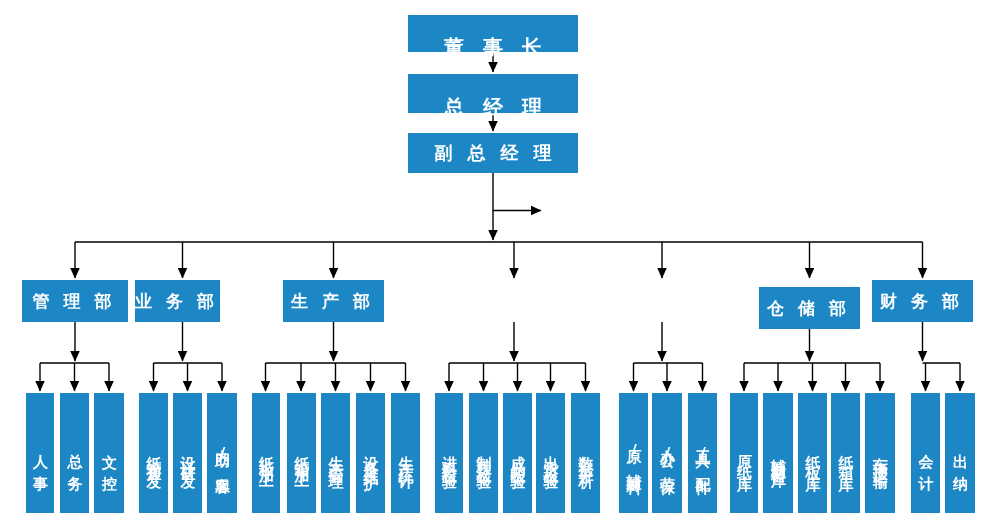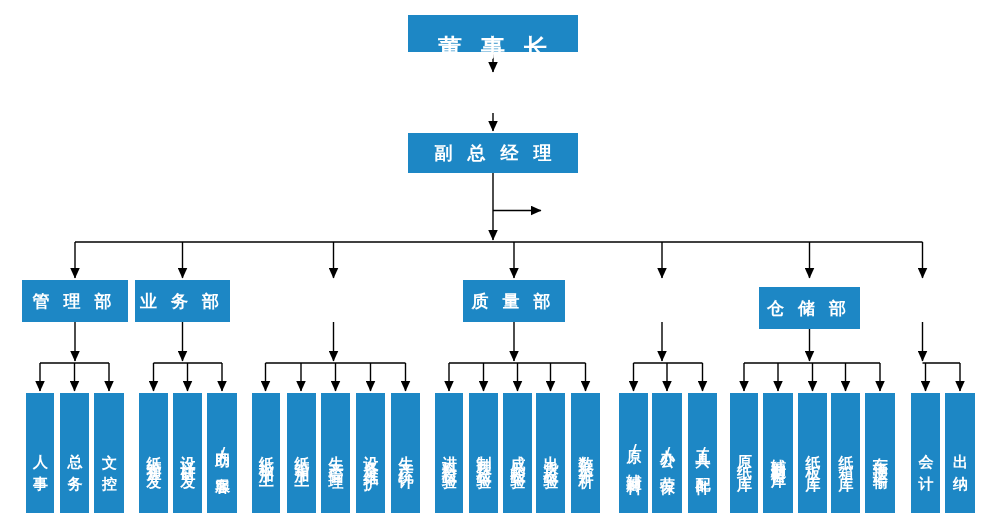--- a/index.html
+++ b/index.html
@@ -15,21 +15,21 @@
     position:absolute;
     background:#1d87c5;
     color:#ffffff;
     display:flex;align-items:center;justify-content:center;
     font-weight:bold;
     box-sizing:border-box;
     text-align:center;
     white-space:nowrap;
   }
   
-  .ls19 span{letter-spacing:19px;padding-left:19px;font-size:24px;margin-top:28px;}
+  .ls19 span{letter-spacing:19px;padding-left:19px;font-size:20px;margin-top:28px;}
   .ls15 span{letter-spacing:15px;padding-left:15px;font-size:18px;}
   .ls14 span{letter-spacing:14px;padding-left:8px;font-size:17px;}
   .ls1  span{letter-spacing:1px;padding-left:1px;font-size:17px;}
   
   .sub{top:393px;height:120px;font-size:15px;}
   .vt{writing-mode:vertical-lr;text-orientation:upright;line-height:1;}
   .v2{letter-spacing:22px;padding-top:22px;}
   .v3{letter-spacing:10px;padding-top:10px;}
   .v4{letter-spacing:6px;padding-top:6px;}
   .v5{letter-spacing:3px;padding-top:3px;}
@@ -104,36 +104,42 @@
       <line x1="845.5" y1="363" x2="845.5" y2="391" marker-end="url(#arr)"></line>
       <line x1="880" y1="363" x2="880" y2="391" marker-end="url(#arr)"></line>
       <line x1="925.5" y1="363" x2="925.5" y2="391" marker-end="url(#arr)"></line>
       <line x1="960" y1="363" x2="960" y2="391" marker-end="url(#arr)"></line>
     </g>
   </svg>
 
   <div class="box ls19" style="left:408px;top:15px;width:170px;height:37px">
     <span>董事长</span>
   </div>
+  <div class="box ls19" style="left:408px;top:74px;width:170px;height:39px">
+    <span>总经理</span>
+  </div>
   <div class="box ls15" style="left:408px;top:133px;width:170px;height:40px">
     <span>副总经理</span>
   </div>
 
   <div class="box ls14" style="left:22px;top:280px;width:106px;height:42px">
     <span>管理部</span>
   </div>
-  <div class="box ls14" style="left:135px;top:280px;width:95px;height:42px">
+  <div class="box ls14" style="left:135px;top:280px;width:85px;height:42px">
     <span>业务部</span>
   </div>
-  <div class="box ls14" style="left:463px;top:280px;width:102px;height:42px">
-    <span>质量部</span>
+  <div class="box ls14" style="left:283px;top:280px;width:101px;height:42px">
+    <span>生产部</span>
   </div>
   <div class="box ls14" style="left:759px;top:287px;width:101px;height:42px">
     <span>仓储部</span>
   </div>
+  <div class="box ls14" style="left:872px;top:280px;width:101px;height:42px">
+    <span>财务部</span>
+  </div>
 
   <div class="box sub" style="left:26px;width:28px">
     <span class="vt v2">人事</span>
   </div>
   <div class="box sub" style="left:60px;width:29px">
     <span class="vt v2">总务</span>
   </div>
   <div class="box sub" style="left:94px;width:30px">
     <span class="vt v2">文控</span>
   </div>

